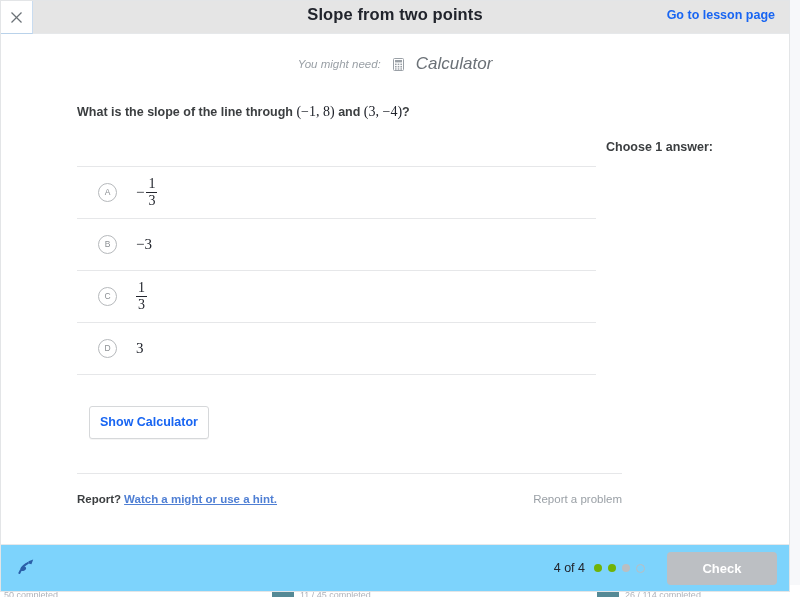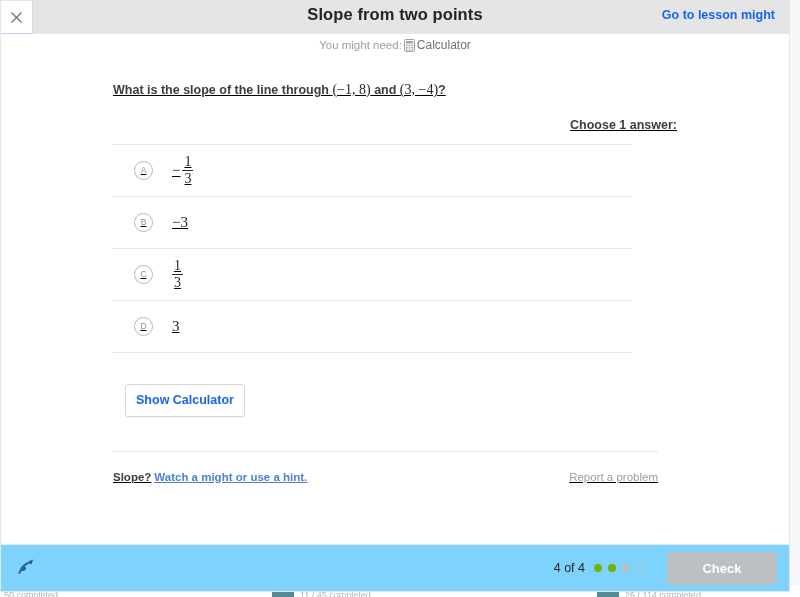--- a/index.html
+++ b/index.html
@@ -106,44 +106,44 @@
     top: 7px;
     font-size: 12.5px;
     font-weight: 600;
     color: #1865f2;
     text-decoration: none;
     cursor: pointer;
   }
 
   
   .need-row {
-    margin-top: 4px;
+    margin-top: 20px;
     display: flex;
     align-items: center;
     justify-content: center;
-    gap: 2px;
+    gap: 12px;
     font-size: 11.5px;
     color: #9aa0a6;
+    font-style: italic;
   }
   .need-label { color: #9aa0a6; }
   .calc-icon {
     display: inline-block;
     width: 11px; height: 13px;
     vertical-align: middle;
   }
   .calc-link {
-    font-size: 12px;
+    font-size: 17px;
     color: #6b7177;
     cursor: pointer;
   }
 
   
   .content {
-    padding: 0 112px;
-    text-decoration: underline;
+    padding: 0 76px;
   }
 
   .question {
     margin-top: 28px;
     font-size: 12.5px;
     font-weight: 700;
     color: #3b3e40;
     line-height: 1.4;
   }
   .math {
@@ -344,21 +344,21 @@
     <div class="header">
       <button class="close-btn">
         <span>
           <svg width="13" height="13" viewBox="0 0 13 13" aria-hidden="true">
             <line x1="1.5" y1="1.5" x2="11.5" y2="11.5" stroke="#6b7177" stroke-width="1.3"></line>
             <line x1="11.5" y1="1.5" x2="1.5" y2="11.5" stroke="#6b7177" stroke-width="1.3"></line>
           </svg>
         </span>
       </button>
       <div class="header-title">Slope from two points</div>
-      <a class="lesson-link">Go to lesson might</a>
+      <a class="lesson-link">Go to lesson page</a>
     </div>
 
     <div class="need-row">
       <span class="need-label">You might need:</span>
       <span class="calc-icon">
         <svg width="11" height="13" viewBox="0 0 11 13" aria-hidden="true">
           <rect x="0.5" y="0.5" width="10" height="12" rx="1" fill="none" stroke="#9aa0a6" stroke-width="1"></rect>
           <rect x="2" y="2" width="7" height="2.4" fill="#9aa0a6"></rect>
           <rect x="2" y="5.6" width="1.6" height="1.5" fill="#9aa0a6"></rect>
           <rect x="4.7" y="5.6" width="1.6" height="1.5" fill="#9aa0a6"></rect>
@@ -422,21 +422,21 @@
         </div>
 
       </div>
 
       <button class="calc-btn">Show Calculator</button>
 
       <div class="stuck-divider"></div>
 
       <div class="stuck-row">
         <div class="stuck-left">
-          <span class="stuck-label">Slope?</span><a class="hint-link">Watch a might or use a hint.</a>
+          <span class="stuck-label">Report?</span><a class="hint-link">Watch a might or use a hint.</a>
         </div>
         <div class="report-link">Report a problem</div>
       </div>
 
     </div>
 
     <div class="footer">
       <span class="scribble-icon">
         <svg width="26" height="26" viewBox="0 0 26 26" aria-hidden="true">
           <path d="M15.5 6.2 L20.2 4.4 L18.4 9.2 L15.6 8.4 Z" fill="#2b5fa8"></path>

